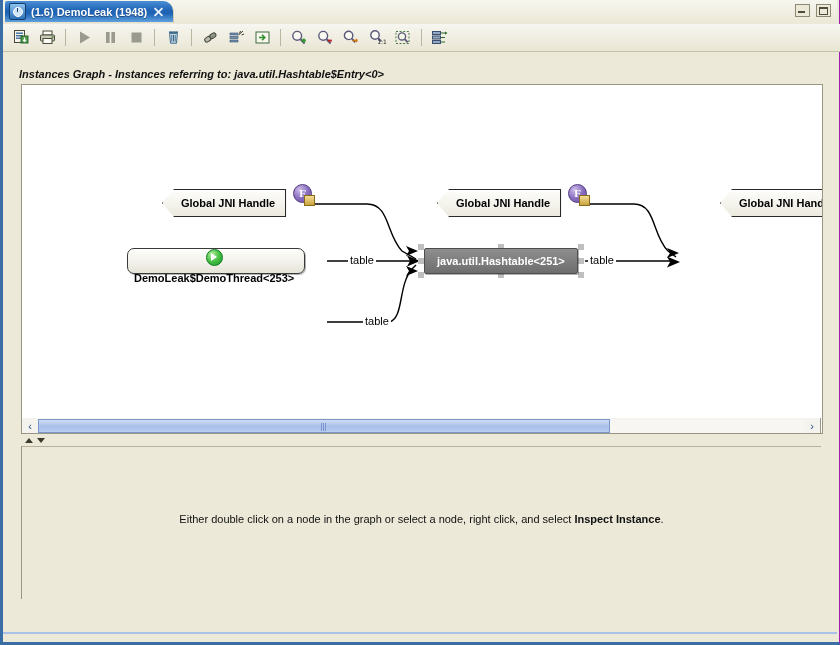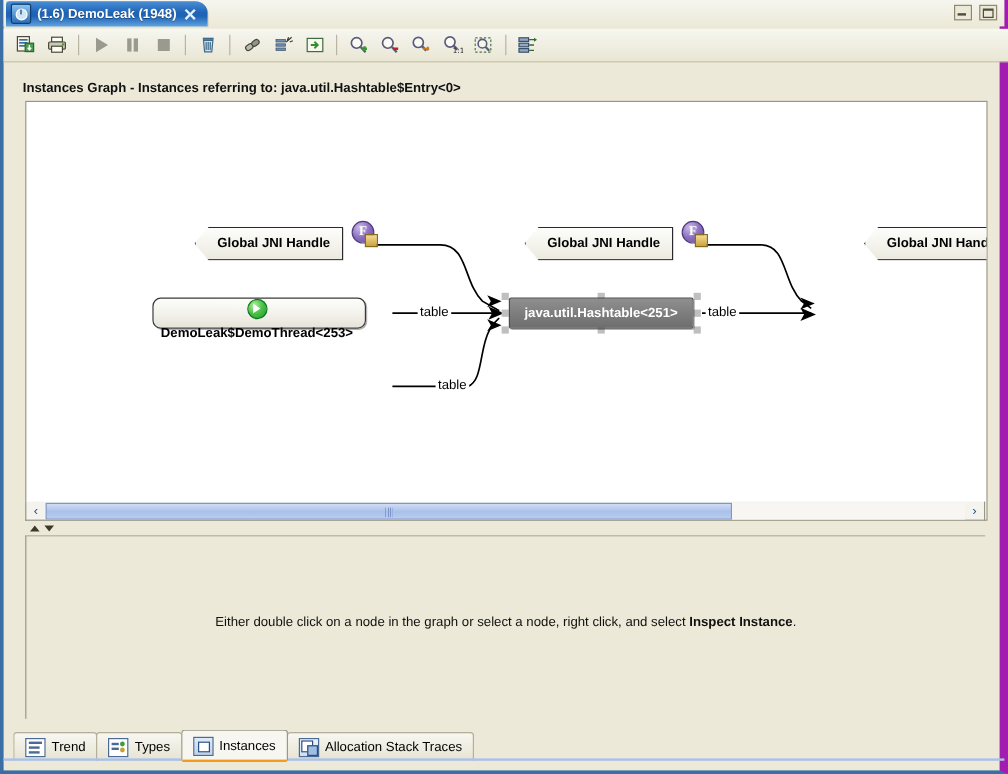--- a/index.html
+++ b/index.html
@@ -4,21 +4,21 @@
 <style>
   html,body{margin:0;padding:0;}
   body{
     width:840px;height:645px;overflow:hidden;
     font-family:"Liberation Sans", sans-serif;
     font-size:11px;
     background:#ece9d8;
     color:#000;
   }
   #app{position:relative;width:840px;height:645px;box-sizing:border-box;
-       border-left:3px solid #3a6ea5;border-right:7px solid #a21caf;
+       border-left:3px solid #3a6ea5;border-right:1px solid #a21caf;
        border-bottom:3px solid #3a6ea5;
        background:#ece9d8;}
 
   
   .tabstrip{position:absolute;left:0;top:0;width:834px;height:22px;
             background:linear-gradient(to bottom,#f6f6ef 0%,#ece9d8 100%);}
   .viewtab{position:absolute;left:2px;top:1px;height:21px;
            display:flex;align-items:center;gap:5px;
            padding:0 8px 0 4px;
            background:linear-gradient(to bottom,#4a8fd6 0%,#1f63b5 45%,#1f63b5 60%,#5fa2de 100%);
@@ -50,21 +50,21 @@
   .toolbar{position:absolute;left:0;top:24px;width:834px;height:27px;
            background:linear-gradient(to bottom,#f7f6f0,#e9e6d4);
            border-bottom:1px solid #c6c2aa;
            display:flex;align-items:center;padding-left:6px;gap:2px;}
   .tbtn{width:22px;height:21px;display:flex;align-items:center;justify-content:center;
         position:relative;cursor:pointer;border:1px solid transparent;border-radius:2px;}
   .tsep{width:1px;height:17px;background:#b9b5a0;margin:0 4px;}
   .tbtn svg{display:block;}
 
   
-  .section-title{position:absolute;left:16px;top:68px;font-size:11px;font-weight:bold;color:#111;white-space:nowrap;}
+  .section-title{position:absolute;left:16px;top:68px;font-size:11px;font-weight:bold;color:#111;white-space:nowrap;font-style:italic;}
 
   .canvas-wrap{position:absolute;left:18px;top:84px;width:800px;height:348px;
                background:#fff;border:1px solid #9a9684;overflow:hidden;}
   .graph{position:absolute;left:0;top:0;width:800px;height:348px;}
 
   
   .node{position:absolute;box-sizing:border-box;white-space:nowrap;
         font-size:11px;font-weight:bold;color:#000;display:flex;align-items:center;}
   .node-rounded{height:26px;border:1px solid #3a3a3a;border-radius:7px;
         background:linear-gradient(to bottom,#fdfdfb 0%,#f2f1ea 55%,#e6e4d8 100%);
@@ -384,33 +384,15 @@
     <div class="arr up"></div>
     <div class="arr dn"></div>
   </div>
 
   <div class="detail">
     <div class="detail-msg">
       <span>Either double click on a node in the graph or select a node, right click, and select </span><b>Inspect Instance</b><span>.</span>
     </div>
   </div>
 
-  <div class="btabs">
-    <div class="btab">
-      <span class="bicon trend"></span>
-      <span>Trend</span>
-    </div>
-    <div class="btab">
-      <span class="bicon types"></span>
-      <span>Types</span>
-    </div>
-    <div class="btab active">
-      <span class="bicon instances"></span>
-      <span>Instances</span>
-    </div>
-    <div class="btab">
-      <span class="bicon alloc"></span>
-      <span>Allocation Stack Traces</span>
-    </div>
-  </div>
   <div class="btabs-underline"></div>
 
 </div>
 
 </body></html>

